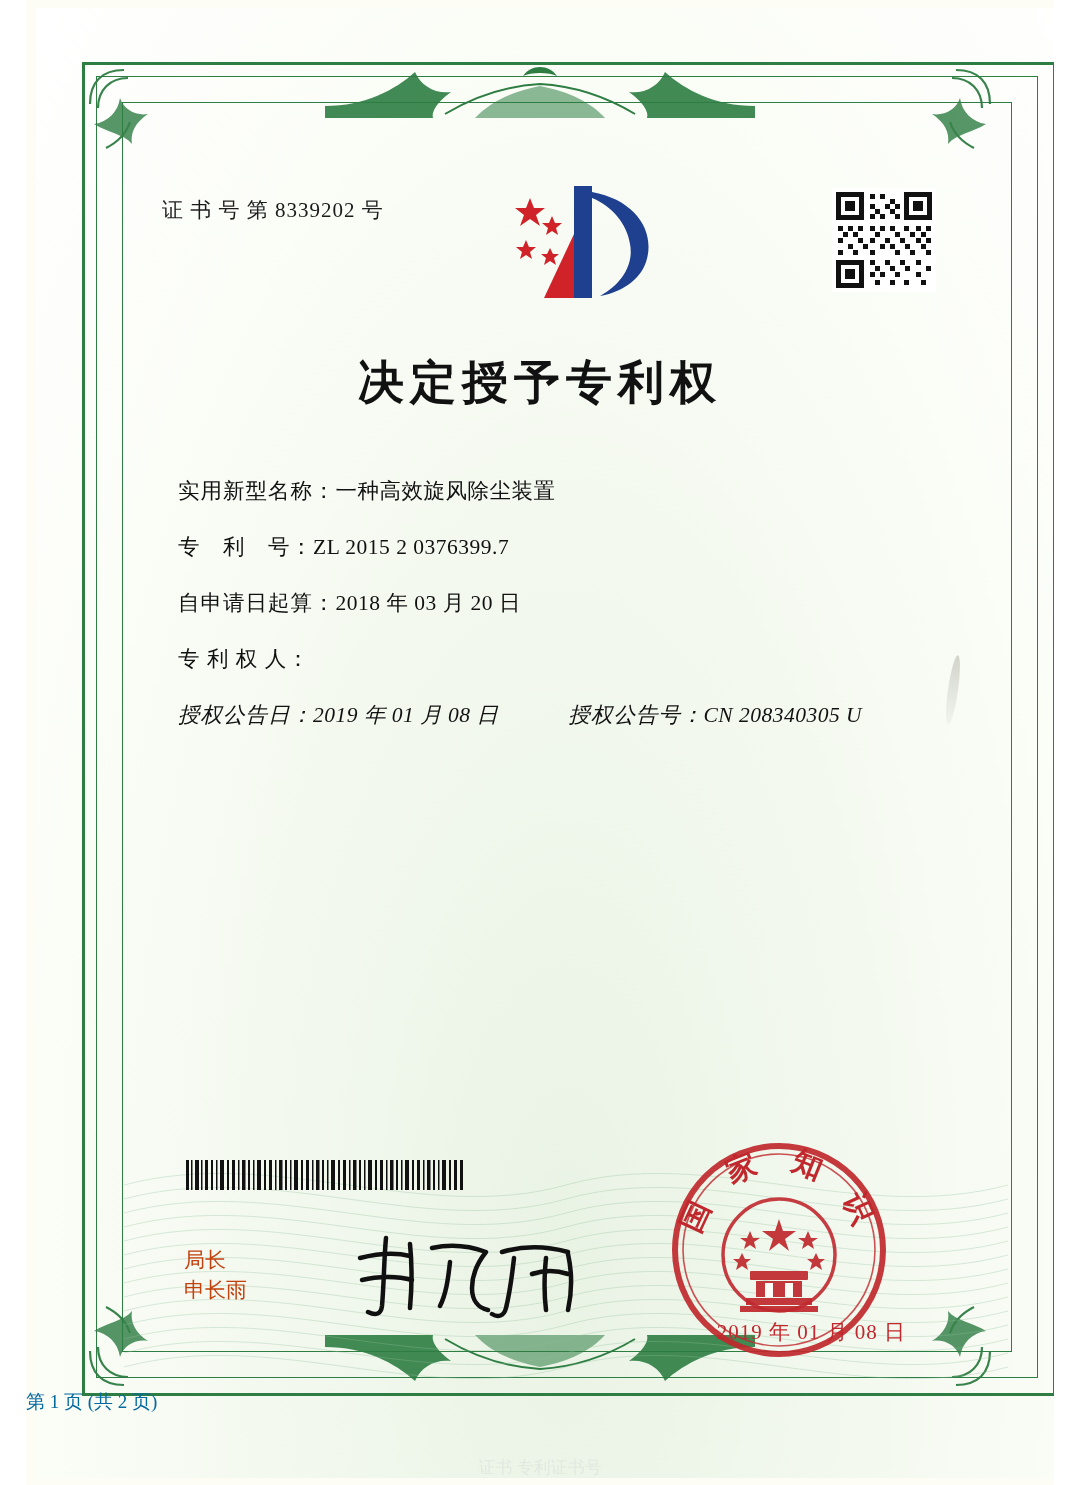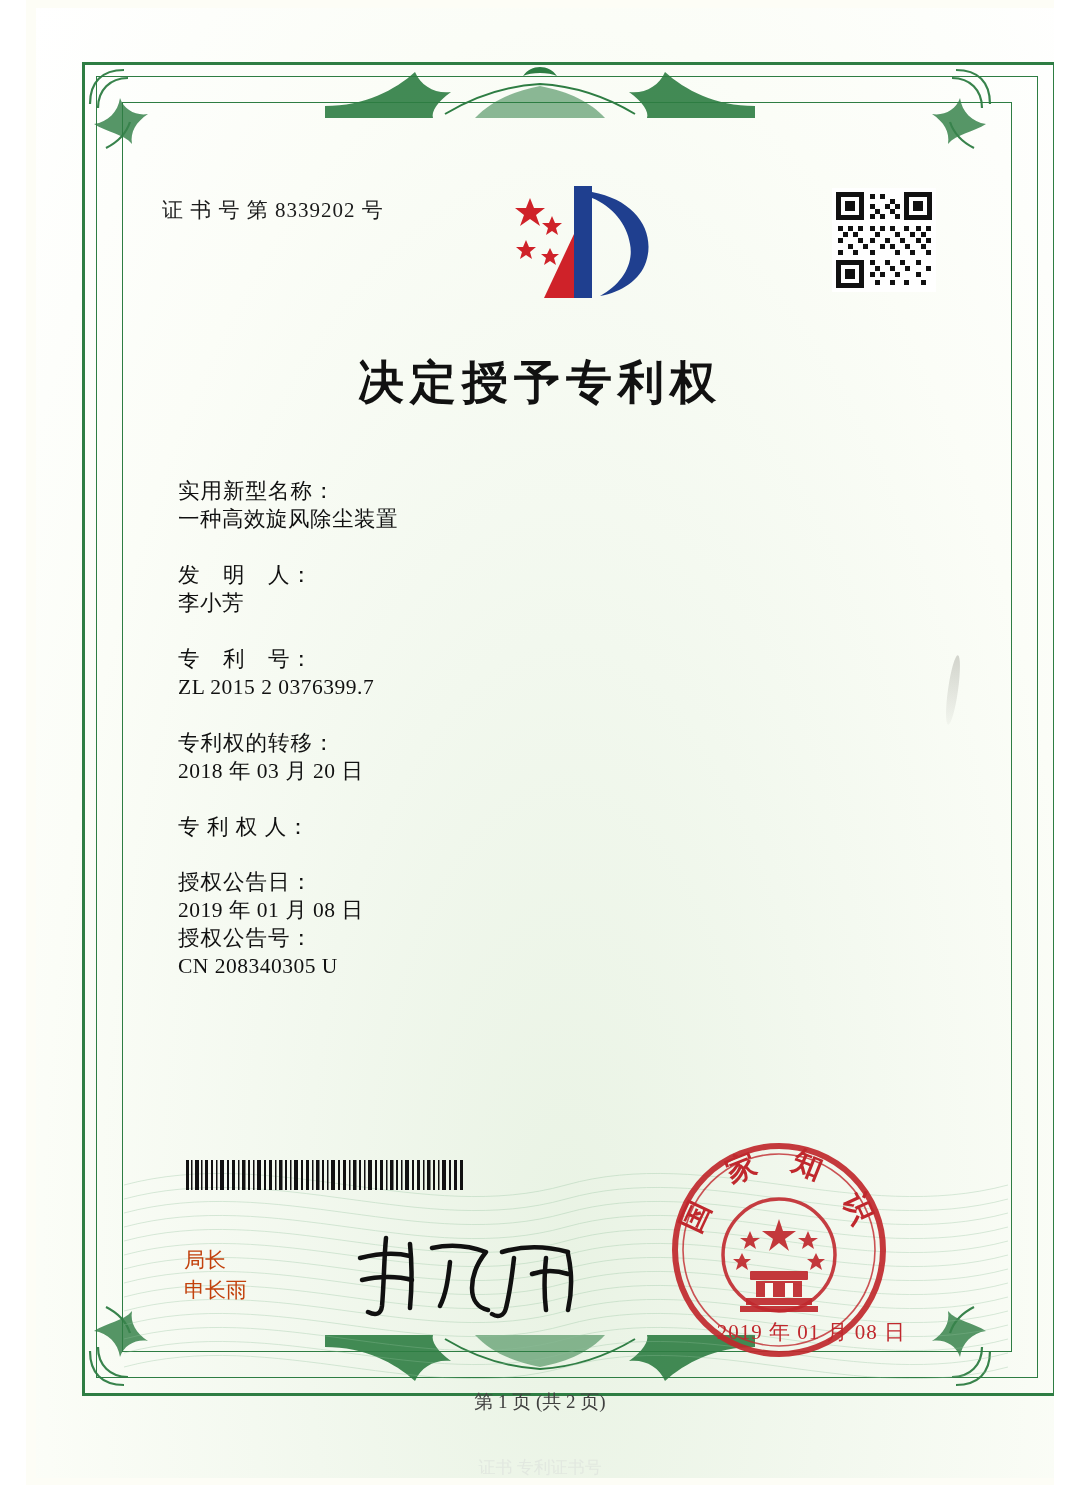--- a/index.html
+++ b/index.html
@@ -121,31 +121,31 @@
     top: 478px;
     width: 780px;
   }
   .field {
     display: flex;
     align-items: baseline;
     margin-bottom: 28px;
     font-size: 21.5px;
     color: #111;
     line-height: 1.3;
-    flex-direction: column;
   }
   .field .lab {
     white-space: pre;
     letter-spacing: 1px;
   }
   .field .val {
     letter-spacing: 0.5px;
   }
   .field.inline2 {
-    justify-content: space-between;
+    justify-content: flex-start;
+    font-style: italic;
   }
   .gap {
     display: inline-block;
     width: 70px;
   }
 
   .para {
     position: absolute;
     left: 152px;
     top: 900px;
@@ -198,23 +198,23 @@
     font-size: 21px;
     color: #c0282d;
     letter-spacing: 1px;
     font-family: "Liberation Serif", serif;
   }
 
   .page-no {
     position: absolute;
     left: 0; right: 0;
     bottom: 70px;
-    text-align: center;
+    text-align: left;
     font-size: 19px;
-    color: #404040;
+    color: #0369a1;
   }
   .ghost-bottom {
     position: absolute;
     left: 0; right: 0;
     bottom: 6px;
     text-align: center;
     font-size: 17px;
     color: #e2e8e0;
   }
   .smudge {
@@ -425,29 +425,25 @@
   </div>
 
   <div class="title">决定授予专利权</div>
 
   <div class="fields">
     <div class="field">
       <span class="lab">实用新型名称：</span>
       <span class="val">一种高效旋风除尘装置</span>
     </div>
     <div class="field">
-      <span class="lab">发　明　人：</span>
-      <span class="val">李小芳</span>
-    </div>
-    <div class="field">
       <span class="lab">专　利　号：</span>
       <span class="val">ZL 2015 2 0376399.7</span>
     </div>
     <div class="field">
-      <span class="lab">专利权的转移：</span>
+      <span class="lab">自申请日起算：</span>
       <span class="val">2018 年 03 月 20 日</span>
     </div>
     <div class="field">
       <span class="lab">专 利 权 人：</span>
     </div>
     <div class="field inline2">
       <span class="lab">授权公告日：</span>
       <span class="val">2019 年 01 月 08 日</span>
       <span class="gap"></span>
       <span class="lab">授权公告号：</span>

